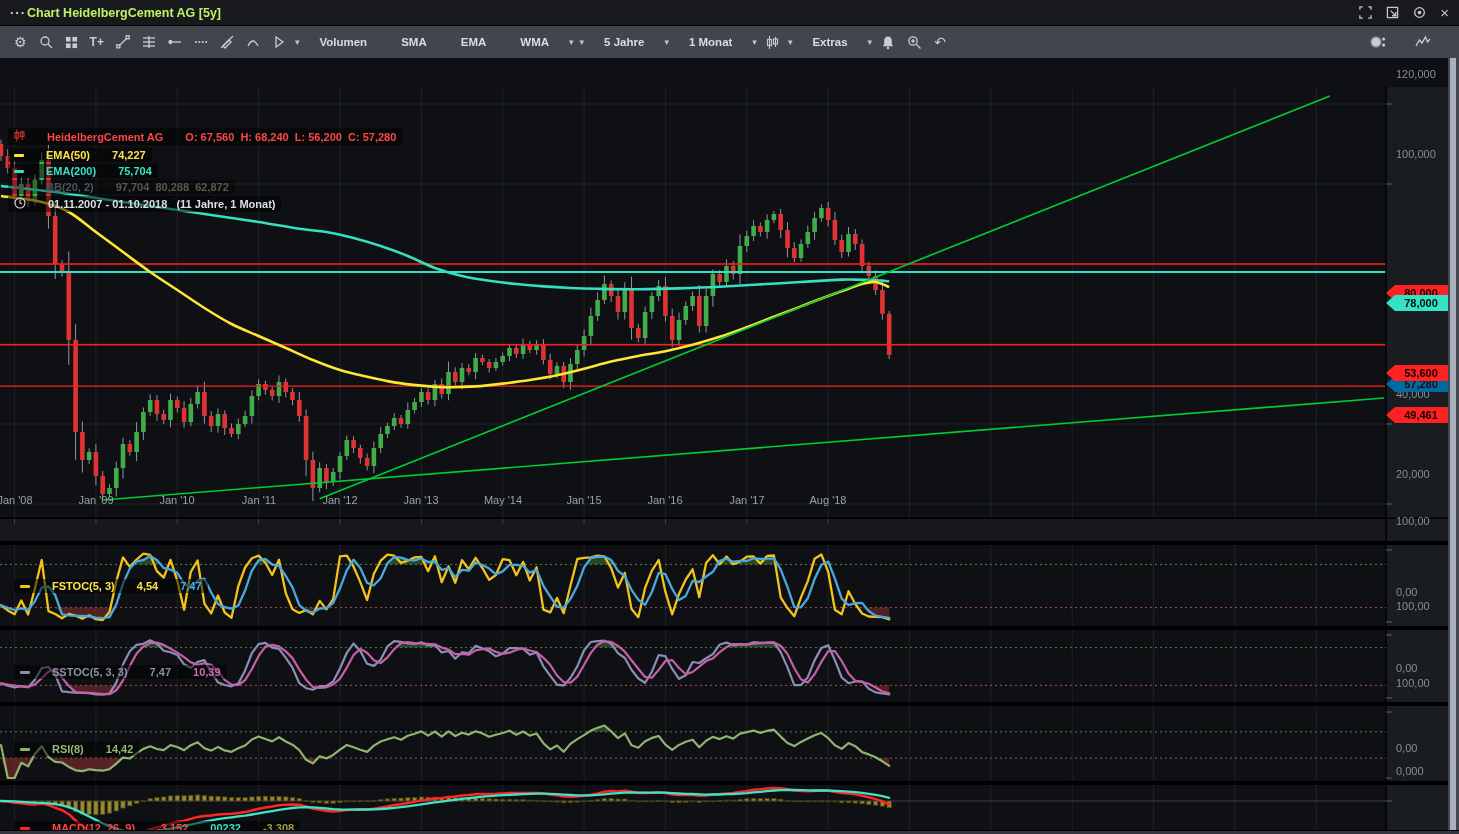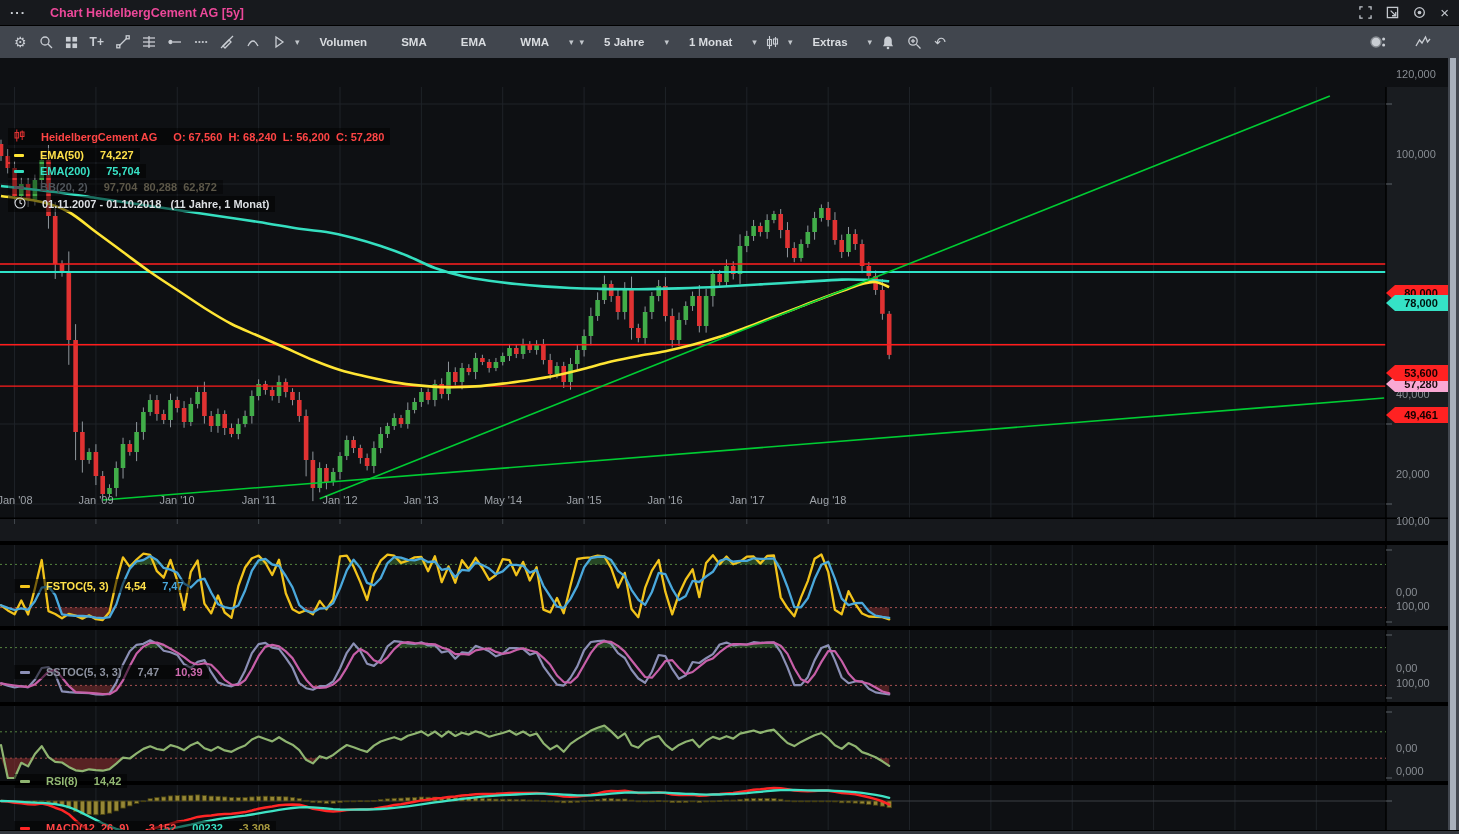--- a/index.html
+++ b/index.html
@@ -2,37 +2,37 @@
 <html><head>
 <meta charset="utf-8">
 <style>
   html,body{margin:0;padding:0;background:#000;}
   #app{position:relative;width:1459px;height:834px;overflow:hidden;background:#0e1013;
        font-family:"Liberation Sans",sans-serif;-webkit-font-smoothing:antialiased;}
   
   #titlebar{position:absolute;left:0;top:0;width:1459px;height:26px;background:#17191d;
             display:flex;align-items:center;padding:0 10px;box-sizing:border-box;border-bottom:1px solid #000;}
   #titlebar .menu-dots{color:#cfd3d8;font-weight:bold;letter-spacing:1px;font-size:13px;cursor:pointer;}
-  #titlebar .title{color:#ec4899;font-size:12.5px;font-weight:bold;margin-left:24px;}
+  #titlebar .title{color:#bef264;font-size:12.5px;font-weight:bold;margin-left:1px;}
   #titlebar .win-controls{margin-left:auto;display:flex;align-items:center;gap:14px;}
   #titlebar .win-controls .wicon{color:#c3c7cd;font-size:13px;line-height:13px;cursor:pointer;display:flex;align-items:center;}
   
   #toolbar{position:absolute;left:0;top:26px;width:1459px;height:32px;background:#41464e;
            display:flex;align-items:center;padding:0 8px;box-sizing:border-box;}
   #toolbar .tgroup{display:flex;align-items:center;}
   .titem{display:flex;align-items:center;margin:0 6px;color:#c9cdd3;cursor:pointer;}
   .titem svg{display:block;}
   .titem.lbl{font-size:11.5px;font-weight:bold;color:#d9dce0;margin:0 17px;}
   .titem.caret{margin:0 3px;color:#c2c6cc;font-size:9px;}
   #toolbar .right{margin-left:auto;display:flex;align-items:center;gap:16px;margin-right:14px;}
   
   #chart-area{position:absolute;left:0;top:58px;width:1448px;height:772px;}
   #plotwrap{position:absolute;left:0;top:0;}
   #overlay{position:absolute;left:0;top:0;width:1448px;height:772px;pointer-events:none;}
-  #overlay .chip{position:absolute;display:inline-flex;align-items:center;gap:16px;background:rgba(0,0,0,0.5);
+  #overlay .chip{position:absolute;display:inline-flex;align-items:center;gap:22px;background:rgba(0,0,0,0.5);
                  padding:1px 6px;font-size:11px;font-weight:bold;white-space:pre;pointer-events:auto;}
   .sw{display:inline-block;width:10px;height:3px;border-radius:1px;}
   .c-red{color:#ff4545;} .c-yellow{color:#ffe14a;} .c-cyan{color:#38e2c6;} .c-white{color:#dcdfe3;}
   .c-dim{color:#4f545a;} .c-dimv{color:#5c5748;} .c-blue{color:#4aa8dc;} .c-gray{color:#8d92a0;}
   .c-pink{color:#cf6bb0;} .c-green{color:#93b873;} .c-olive{color:#a89a3f;}
   .axlabel{position:absolute;color:#888d93;font-size:11px;white-space:nowrap;}
   .xlabel{position:absolute;color:#9da2a8;font-size:11px;width:60px;text-align:center;}
   .badge{position:absolute;left:1386px;width:62px;height:16px;line-height:16px;font-size:11px;font-weight:bold;
          color:#000;text-align:center;box-sizing:border-box;padding-left:8px;
          clip-path:polygon(0 50%,9px 0,100% 0,100% 100%,9px 100%);pointer-events:auto;}
@@ -788,21 +788,21 @@
         <span class="c-yellow">FSTOC(5, 3)</span>
         <span class="c-yellow">4,54</span>
         <span class="c-blue">7,47</span>
       </div>
       <div class="chip" style="left:14px;top:607px;">
         <span class="sw" style="background:#8b8fb5;"></span>
         <span class="c-gray">SSTOC(5, 3, 3)</span>
         <span class="c-gray">7,47</span>
         <span class="c-pink">10,39</span>
       </div>
-      <div class="chip" style="left:14px;top:684px;margin-top:32px;">
+      <div class="chip" style="left:14px;top:684px;">
         <span class="sw" style="background:#8fb471;"></span>
         <span class="c-green">RSI(8)</span>
         <span class="c-green">14,42</span>
       </div>
       <div class="chip" style="left:14px;top:763px;">
         <span class="sw" style="background:#ff2525;"></span>
         <span class="c-red">MACD(12, 26, 9)</span>
         <span class="c-red">-3,152</span>
         <span class="c-cyan">00232</span>
         <span class="c-olive">-3,308</span>
@@ -827,21 +827,21 @@
           <div class="axlabel" style="left:1396px;top:457px;">100,00</div>
           <div class="axlabel" style="left:1396px;top:528px;">0,00</div>
           <div class="axlabel" style="left:1396px;top:542px;">100,00</div>
           <div class="axlabel" style="left:1396px;top:604px;">0,00</div>
           <div class="axlabel" style="left:1396px;top:619px;">100,00</div>
           <div class="axlabel" style="left:1396px;top:684px;">0,00</div>
           <div class="axlabel" style="left:1396px;top:707px;">0,000</div>
           <div class="badge" style="top:227px;background:#ff2222;color:#150000;z-index:1;">80,000</div>
           <div class="badge" style="top:237px;background:#35e2c6;color:#00140f;z-index:2;">78,000</div>
           <div class="badge" style="top:307px;background:#ff2222;color:#150000;z-index:2;">53,600</div>
-          <div class="badge" style="top:318px;background:#f9a8d4;color:#1d0f0f;z-index:1;">57,280</div>
+          <div class="badge" style="top:318px;background:#0369a1;color:#1d0f0f;z-index:1;">57,280</div>
           <div class="badge" style="top:349px;background:#ff2222;color:#150000;z-index:1;">49,461</div>
         </div>
     </div>
   </div>
 
   <div id="right-edge">
       <div class="lite"></div>
     </div>
   <div id="bottom-edge"></div>
 </div>

